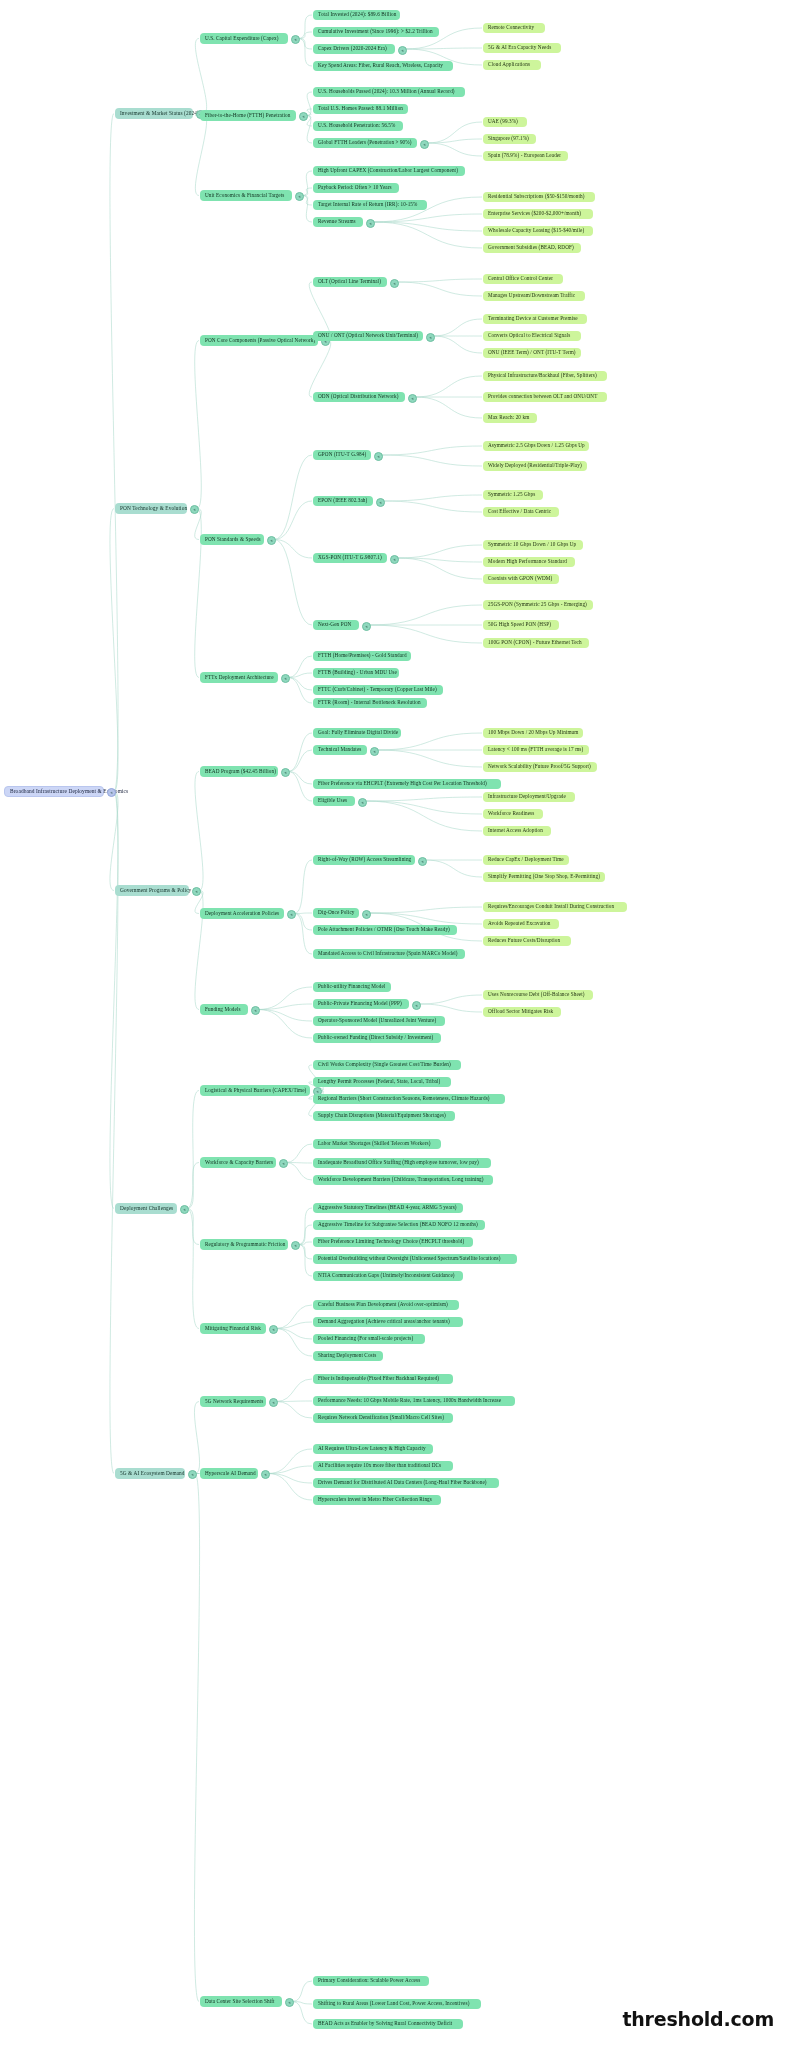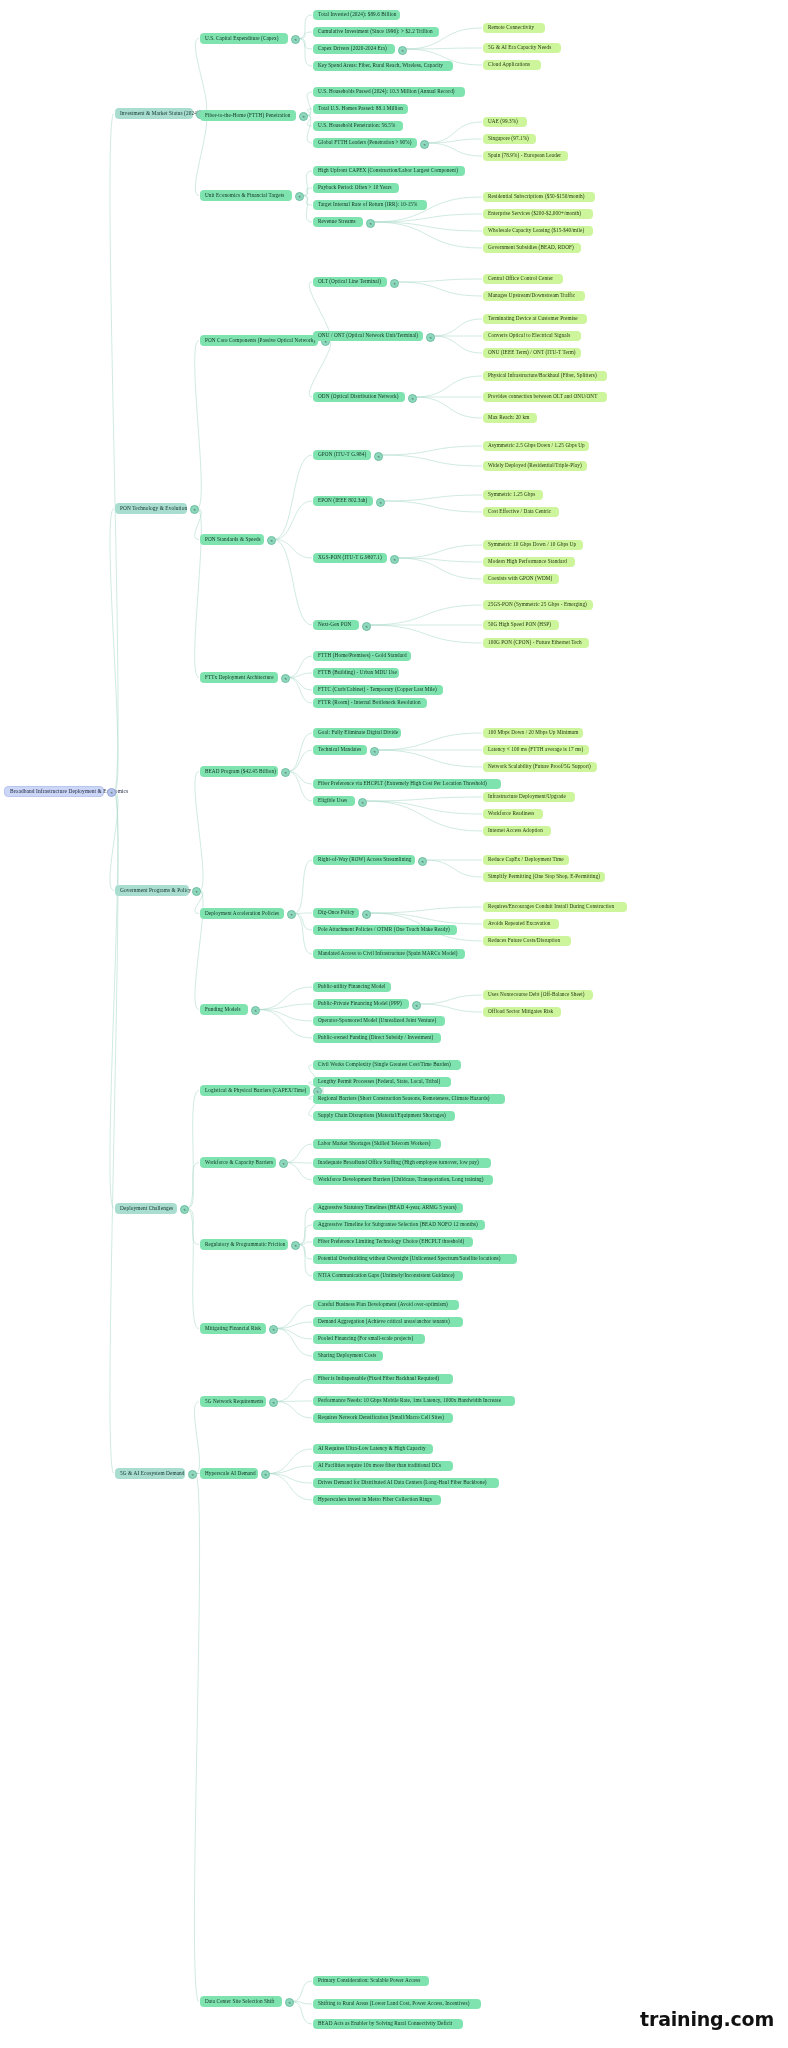--- a/index.html
+++ b/index.html
@@ -555,13 +555,13 @@
       <span>Primary Consideration: Scalable Power Access</span>
     </div>
     <div class="node lvl2" style="left: 313px; top: 1999px; width: 168px; height: 10px;">
       <span>Shifting to Rural Areas (Lower Land Cost, Power Access, Incentives)</span>
     </div>
     <div class="node lvl2" style="left: 313px; top: 2019px; width: 150px; height: 10px;">
       <span>BEAD Acts as Enabler by Solving Rural Connectivity Deficit</span>
     </div>
   </div>
 
-<div class="wm">training.com</div>
+<div class="wm">threshold.com</div>
 
 </body></html>

